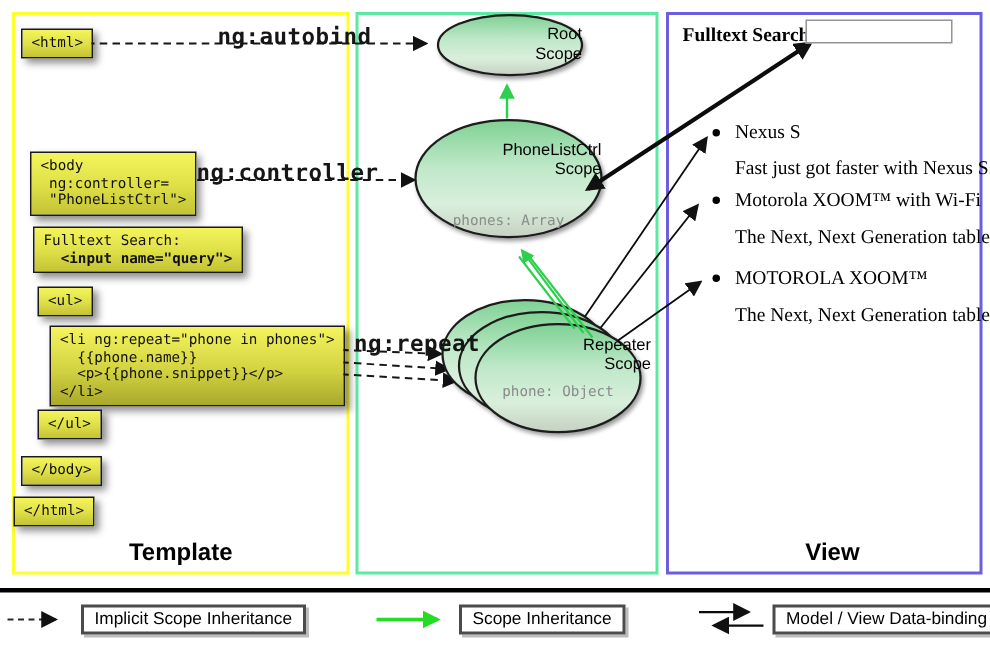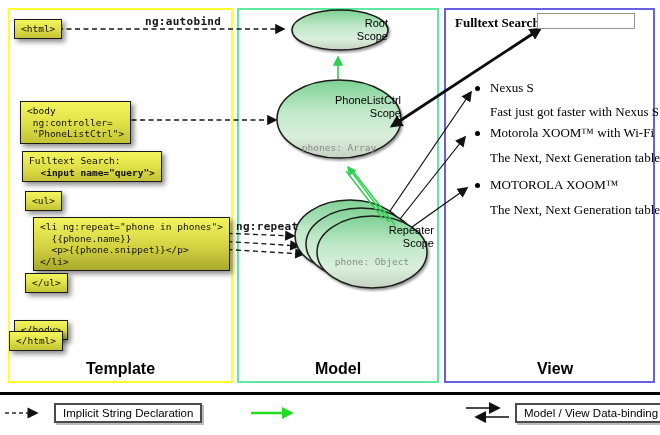--- a/index.html
+++ b/index.html
@@ -18,21 +18,21 @@
 
   .codebox{position:absolute;font-family:"DejaVu Sans Mono","Liberation Mono",monospace;
            font-size:9.5px;line-height:11.5px;white-space:pre;color:#111;
            padding:3px 6px;border:1px solid #1a1a1a;
            background:linear-gradient(180deg,#f4f45c 0%,#dede46 55%,#c3c336 100%);
            box-shadow:3px 3px 5px rgba(0,0,0,0.45);}
   .codebox.big{background:linear-gradient(180deg,#f4f45e 0%,#d3d342 55%,#a9a92c 100%);}
   .codebox .bold{font-weight:bold;}
 
   .nglabel{position:absolute;font-family:"DejaVu Sans Mono","Liberation Mono",monospace;
-           font-size:11px;font-weight:600;color:#161616;letter-spacing:0.3px;}
+           font-size:15px;font-weight:600;color:#161616;letter-spacing:0.3px;}
 
   .etitle{position:absolute;text-align:right;font-size:11px;line-height:12.5px;
           color:#000;white-space:pre;}
   .eprop{position:absolute;text-align:center;font-family:"DejaVu Sans Mono","Liberation Mono",monospace;
          font-size:9.5px;line-height:12px;}
   .eprop.boldp{font-weight:bold;color:#000;}
   .eprop.grayp{color:#8b8b8b;}
 
   .view-search-label{position:absolute;left:455px;top:15px;
         font-family:"Liberation Serif",serif;font-size:13px;font-weight:600;color:#000;}
@@ -138,24 +138,25 @@
   <div class="codebox" style="left:20px;top:101px;">&lt;body
  ng:controller=
  "PhoneListCtrl"&gt;</div>
   <div class="codebox" style="left:22px;top:151px;"><div>Fulltext Search:</div><div class="bold">  &lt;input name="query"&gt;</div></div>
   <div class="codebox" style="left:25px;top:191px;">&lt;ul&gt;</div>
   <div class="codebox big" style="left:33px;top:217px;">&lt;li ng:repeat="phone in phones"&gt;
   {{phone.name}}
   &lt;p&gt;{{phone.snippet}}&lt;/p&gt;
 &lt;/li&gt;</div>
   <div class="codebox" style="left:25px;top:273px;">&lt;/ul&gt;</div>
-  <div class="codebox" style="left:14px;top:320px;">&lt;/body&gt;</div>
+  <div class="codebox" style="left:14px;top:304px;">&lt;/body&gt;</div>
   <div class="codebox" style="left:9px;top:331px;">&lt;/html&gt;</div>
 
   <div class="nglabel" style="left:145px;top:15px;">ng:autobind</div>
+  <div class="nglabel" style="left:131px;top:106px;">ng:controller</div>
   <div class="nglabel" style="left:236px;top:220px;">ng:repeat</div>
 
   <div class="etitle" style="left:292px;top:17px;width:96px;">Root
 Scope</div>
   <div class="etitle" style="left:277px;top:94px;width:124px;">PhoneListCtrl
 Scope</div>
   <div class="eprop grayp" style="left:277px;top:142px;width:124px;">phones: Array</div>
   <div class="etitle" style="left:310px;top:224px;width:124px;">Repeater
 Scope</div>
   <div class="eprop grayp" style="left:310px;top:256px;width:124px;">phone: Object</div>
@@ -169,19 +170,19 @@
 
   <div class="vbullet" style="top:131px;"></div>
   <div class="vitem-name" style="top:125px;text-align:center;">Motorola XOOM™  with Wi-Fi</div>
   <div class="vitem-snippet" style="top:150px;">The Next, Next Generation tablet.</div>
 
   <div class="vbullet" style="top:183px;"></div>
   <div class="vitem-name" style="top:177px;">MOTOROLA XOOM™</div>
   <div class="vitem-snippet" style="top:202px;">The Next, Next Generation tablet.</div>
 
   <div class="ptitle t1">Template</div>
-  <div class="ptitle t2">Model</div>
   <div class="ptitle t3">View</div>
 
-  <div class="lbox" style="left:54px;">Implicit String Declaration</div>
+  <div class="lbox" style="left:54px;">Implicit Scope Inheritance</div>
+  <div class="lbox" style="left:306px;">Scope Inheritance</div>
   <div class="lbox" style="left:515px;">Model / View Data-binding</div>
 
 </div>
 
 </body></html>

